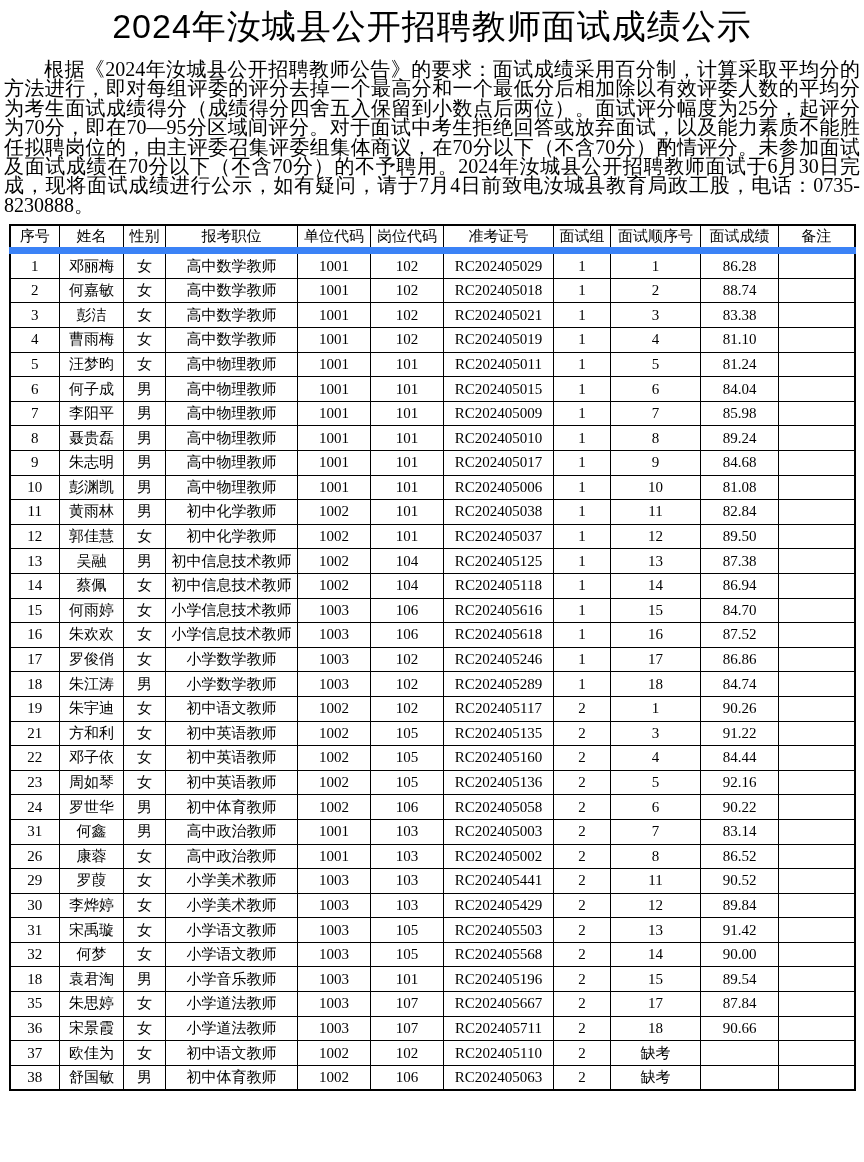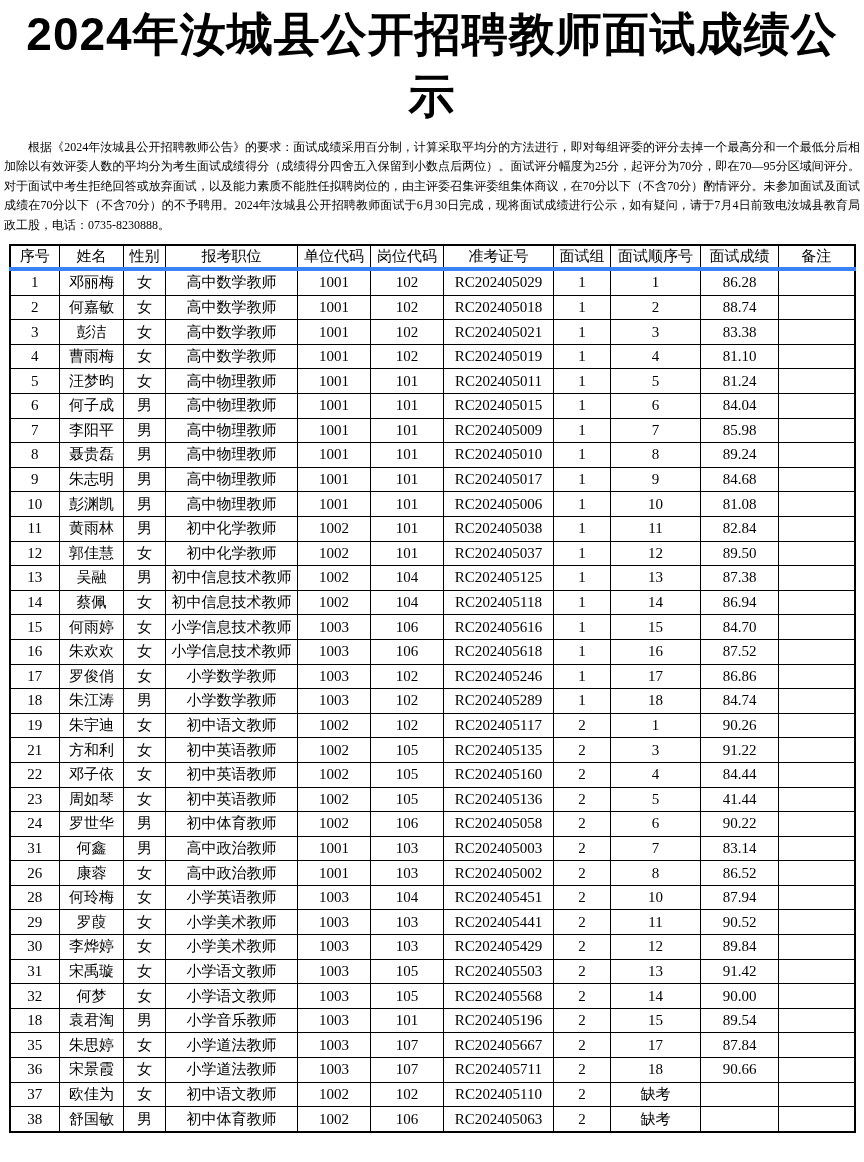--- a/index.html
+++ b/index.html
@@ -13,28 +13,28 @@
     height: 1162px;
     font-family: "Liberation Serif", "DejaVu Serif", serif;
     overflow: hidden;
   }
   .page {
     width: 856px;
     margin: 0 auto;
   }
   .title {
     font-family: "Liberation Sans", "DejaVu Sans", sans-serif;
-    font-size: 46px;
-    font-weight: bold;
+    font-size: 34px;
+    font-weight: normal;
     text-align: center;
     margin: 4px 0 10px 0;
     letter-spacing: 1px;
   }
   .intro {
-    font-size: 12px;
+    font-size: 20px;
     line-height: 19.4px;
     text-align: justify;
     text-justify: inter-character;
     text-indent: 2em;
     margin: 0 0 9px 0;
   }
   table.score-table {
     border-collapse: collapse;
     table-layout: fixed;
     margin: 0 auto;
@@ -56,21 +56,21 @@
     text-align: center;
     vertical-align: middle;
     font-size: 15px;
     font-weight: normal;
     padding: 0 1px;
     overflow: hidden;
     white-space: nowrap;
   }
   .score-table thead th {
     height: 21px;
-    border-bottom: 4px solid #3b82f6;
+    border-bottom: 7px solid #3b82f6;
   }
   .score-table tbody td {
     height: 23.6px;
   }
 </style>
 </head>
 <body>
 
 <div class="page">
 
@@ -384,21 +384,21 @@
         <tr>
           <td>23</td>
           <td>周如琴</td>
           <td>女</td>
           <td>初中英语教师</td>
           <td>1002</td>
           <td>105</td>
           <td>RC202405136</td>
           <td>2</td>
           <td>5</td>
-          <td>41.44</td>
+          <td>92.16</td>
           <td></td>
         </tr>
         <tr>
           <td>24</td>
           <td>罗世华</td>
           <td>男</td>
           <td>初中体育教师</td>
           <td>1002</td>
           <td>106</td>
           <td>RC202405058</td>
@@ -424,33 +424,20 @@
           <td>26</td>
           <td>康蓉</td>
           <td>女</td>
           <td>高中政治教师</td>
           <td>1001</td>
           <td>103</td>
           <td>RC202405002</td>
           <td>2</td>
           <td>8</td>
           <td>86.52</td>
-          <td></td>
-        </tr>
-        <tr>
-          <td>28</td>
-          <td>何玲梅</td>
-          <td>女</td>
-          <td>小学英语教师</td>
-          <td>1003</td>
-          <td>104</td>
-          <td>RC202405451</td>
-          <td>2</td>
-          <td>10</td>
-          <td>87.94</td>
           <td></td>
         </tr>
         <tr>
           <td>29</td>
           <td>罗葭</td>
           <td>女</td>
           <td>小学美术教师</td>
           <td>1003</td>
           <td>103</td>
           <td>RC202405441</td>

